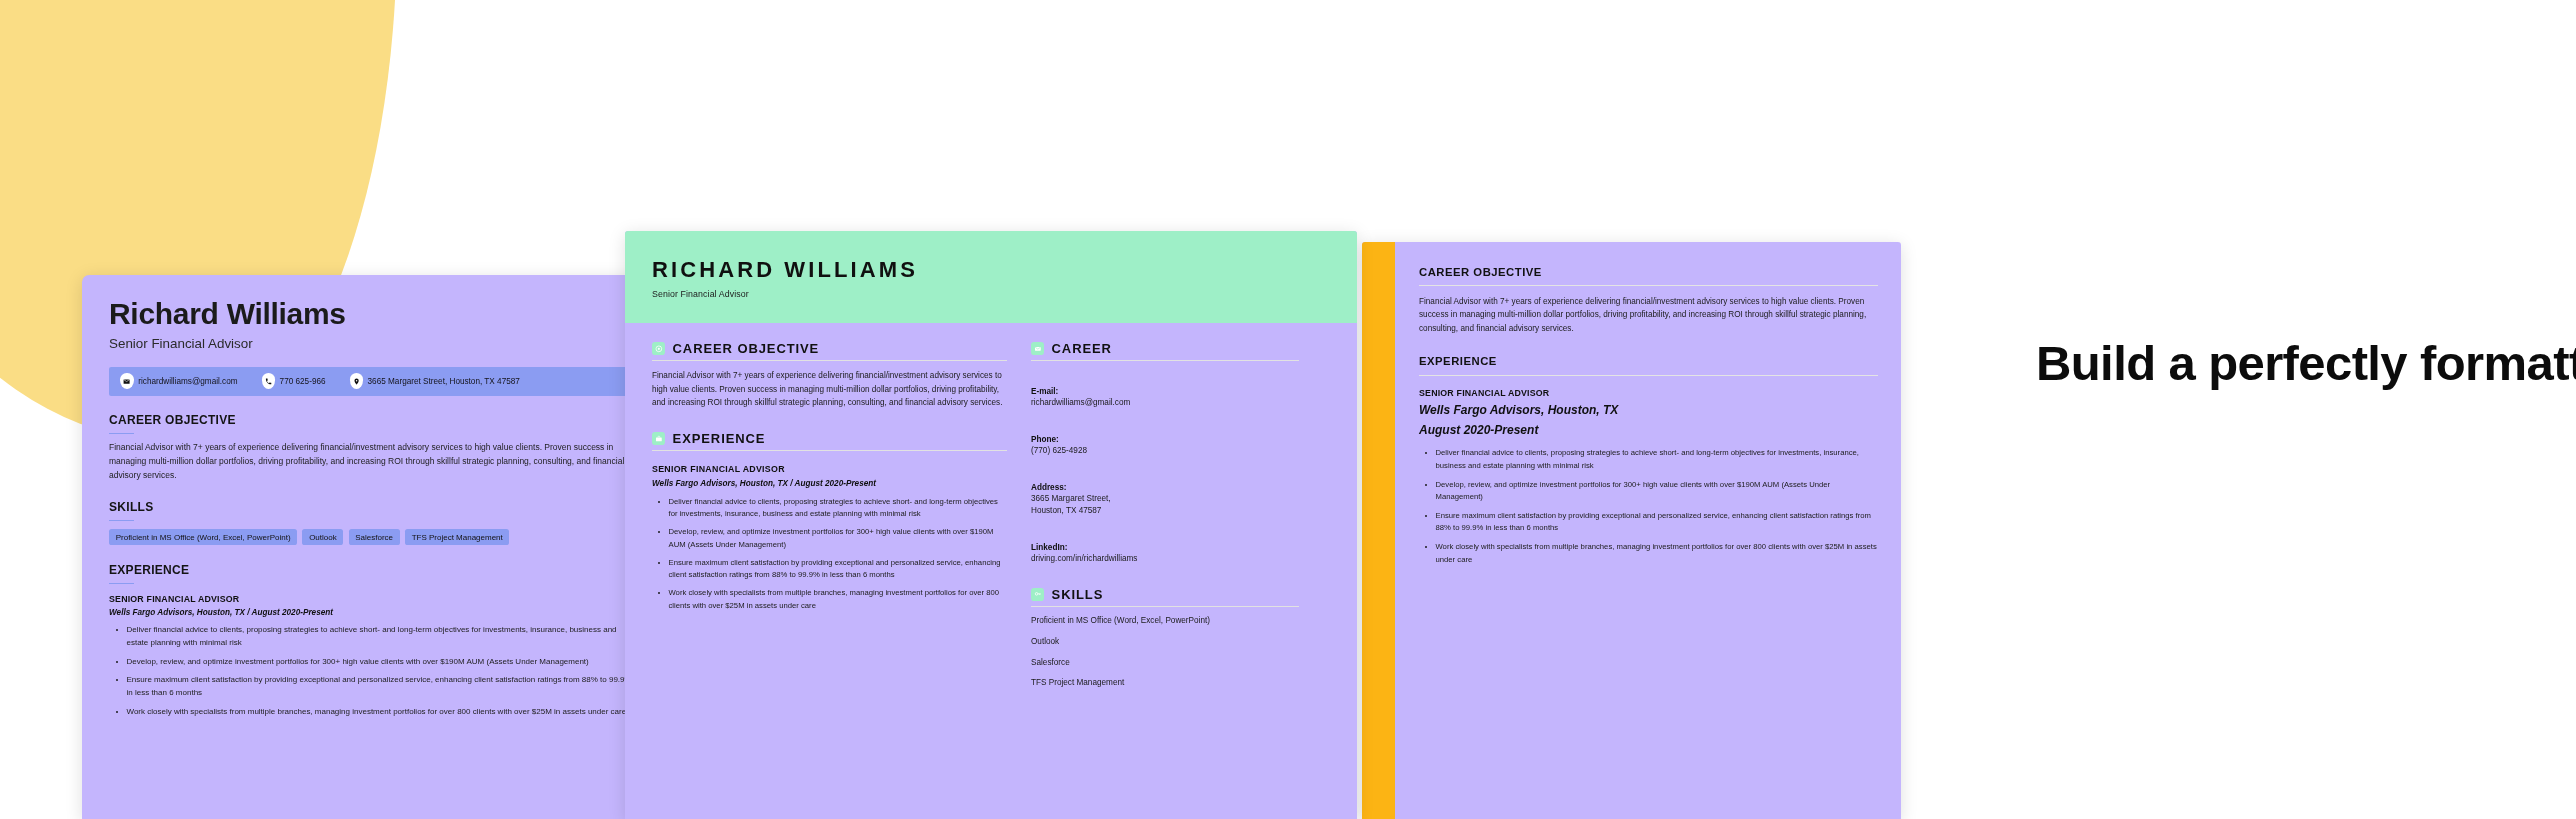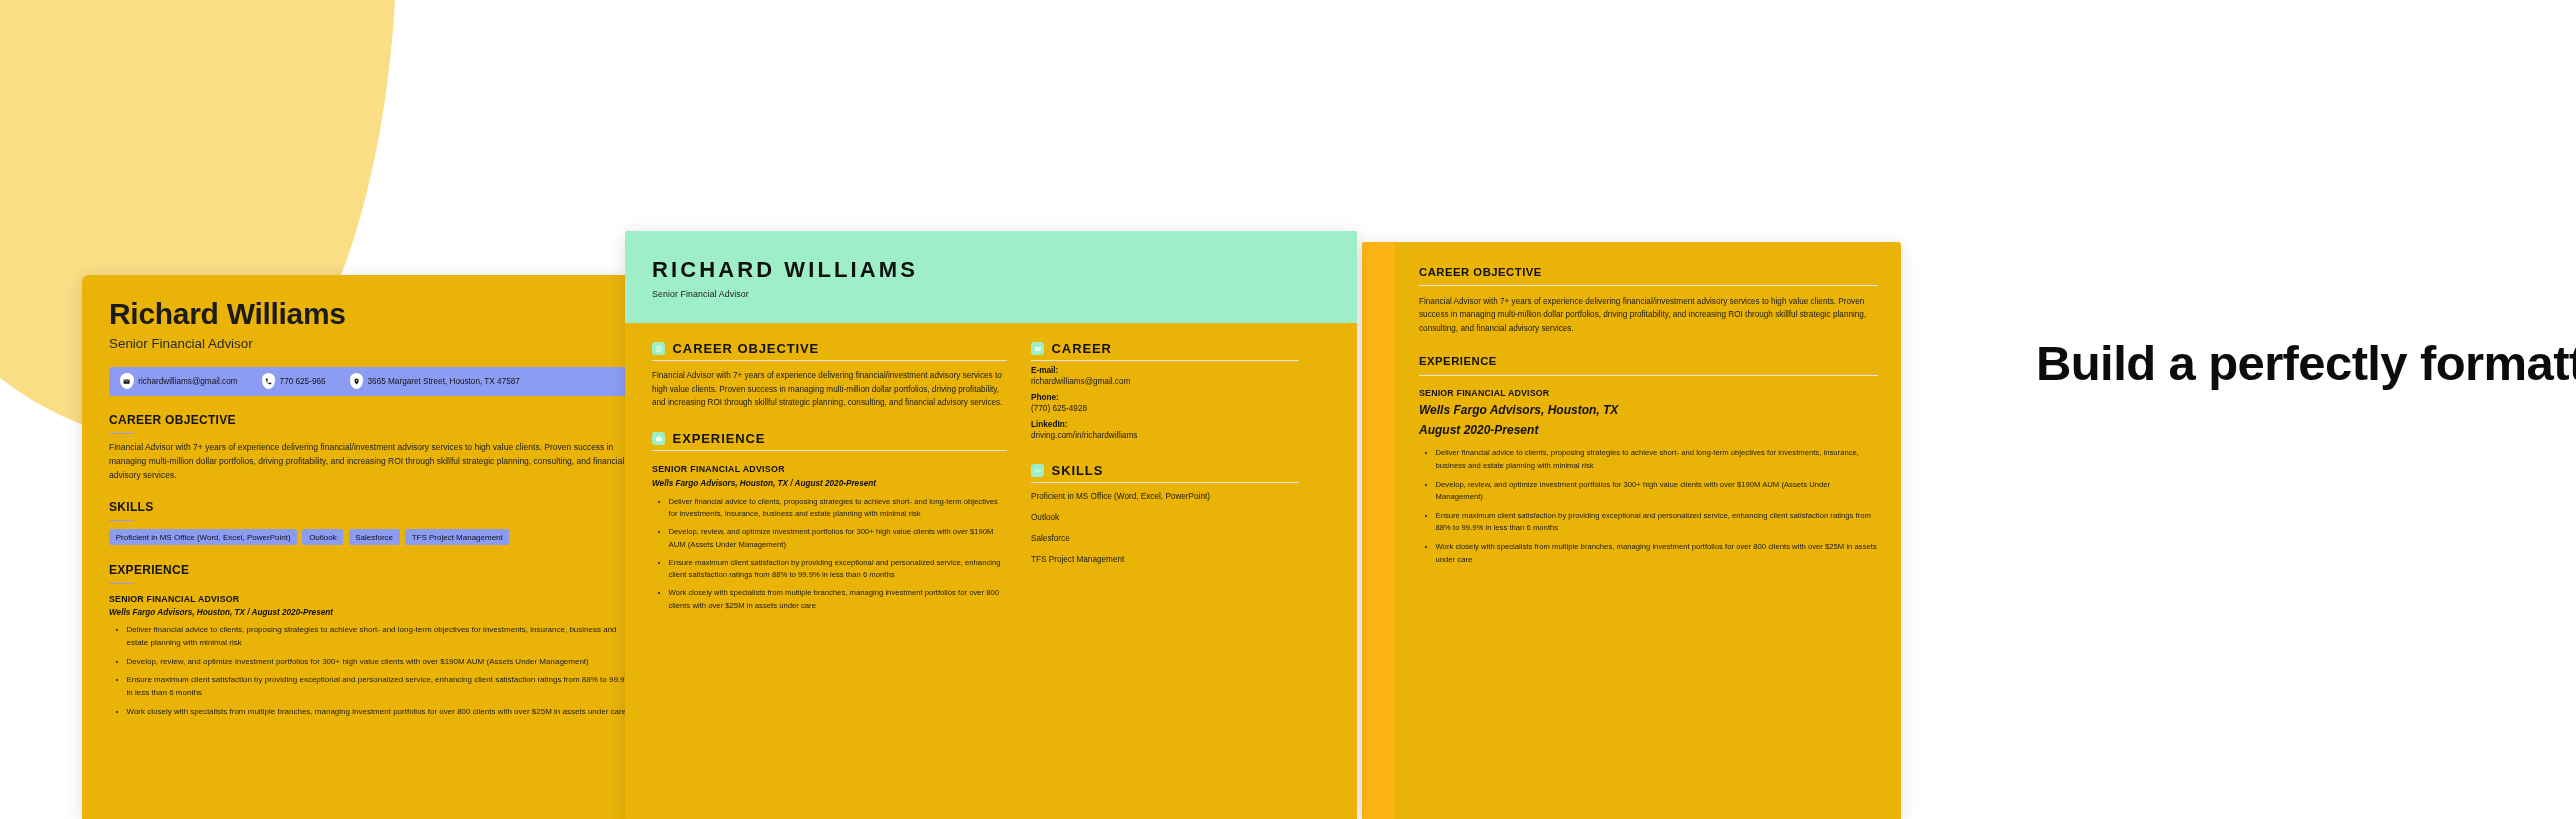--- a/index.html
+++ b/index.html
@@ -16,21 +16,21 @@
     position: absolute; left: -170px; top: -289px;
     width: 567px; height: 732px;
     background: #fadd85;
     border-radius: 46% 54% 38% 62% / 38% 30% 70% 62%;
     z-index: 0;
   }
 
   
   .card {
     position: absolute;
-    background: #eab308;
+    background: #c4b5fd;
     border-radius: 6.2px 6.2px 0 0;
     box-shadow: 0 3.1px 17.5px rgba(0,0,0,0.13);
     overflow: hidden;
   }
 
   
   #card1 { left: 82px; top: 275px; width: 577px; height: 544px; z-index: 2; border-radius: 7.2px 7.2px 0 0;}
   #card1 .inner { padding: 23px 27px 0 27px; }
   #card1 .c1-name {
     font-size: 30px; font-weight: 700; letter-spacing: -0.3px;
@@ -83,21 +83,21 @@
   #card2 .c2-ico svg { width: 7.7px; height: 7.7px; fill: #ffffff; }
   #card2 .c2-sec h3 {
     font-size: 13px; font-weight: 700; letter-spacing: 0.9px; color: #111;
   }
   #card2 .c2-hr { height: 0.5px; background: #e2e2e2; margin-top: 4.1px; }
   #card2 .c2-body { font-size: 8.2px; line-height: 1.65; color: #1b1b1b; margin-top: 8.2px; }
   #card2 .c2-job { font-size: 8.8px; font-weight: 700; letter-spacing: 0.3px; margin-top: 13.4px; color: #0f0f0f; }
   #card2 .c2-meta { font-size: 8.2px; font-weight: 700; font-style: italic; margin-top: 4.6px; color: #0f0f0f; }
   #card2 ul.c2-list { margin: 8.2px 0 0 16.5px; }
   #card2 ul.c2-list li { font-size: 7.7px; line-height: 1.58; margin-bottom: 6.2px; color: #1c1c1c; }
-  #card2 .c2-kv { margin-top: 5px; }
+  #card2 .c2-kv { margin-top: 26px; }
   #card2 .c2-k { font-size: 8.2px; font-weight: 700; color: #0f0f0f; }
   #card2 .c2-v { font-size: 8.2px; color: #1b1b1b; line-height: 1.45; margin-top: 1px; }
   #card2 .c2-skill { font-size: 8.2px; color: #1b1b1b; line-height: 1.45; margin-top: 8.8px; }
   #card2 .c2-sec-gap { margin-top: 21.6px; }
 
   
   #card3 { left: 1362px; top: 242px; width: 539px; height: 577px; z-index: 3; border-radius: 3.1px 3.1px 0 0; }
   #card3 .c3-wrap { display: flex; height: 100%; }
   #card3 .c3-side { width: 33px; background: #fcb414; flex: 0 0 auto; }
   #card3 .c3-main { flex: 1; padding: 24px 23px 0 24px; }
@@ -262,20 +262,25 @@
 
         <div class="c2-kv">
           <div class="c2-k">E-mail:</div>
           <div class="c2-v">richardwilliams@gmail.com</div>
         </div>
         <div class="c2-kv">
           <div class="c2-k">Phone:</div>
           <div class="c2-v">(770) 625-4928</div>
         </div>
         <div class="c2-kv">
+          <div class="c2-k">Address:</div>
+          <div class="c2-v">3665 Margaret Street,</div>
+          <div class="c2-v">Houston, TX 47587</div>
+        </div>
+        <div class="c2-kv">
           <div class="c2-k">LinkedIn:</div>
           <div class="c2-v">driving.com/in/richardwilliams</div>
         </div>
 
         <div class="c2-sec c2-sec-gap">
           <span class="c2-ico">
             <svg viewBox="0 0 24 24">
                 <circle cx="8" cy="12" r="4" fill="none" stroke="#fff" stroke-width="2.4"></circle>
                 <path d="M12 12h9M18 12v3.5" stroke="#fff" stroke-width="2.4" fill="none"></path>
               </svg>

